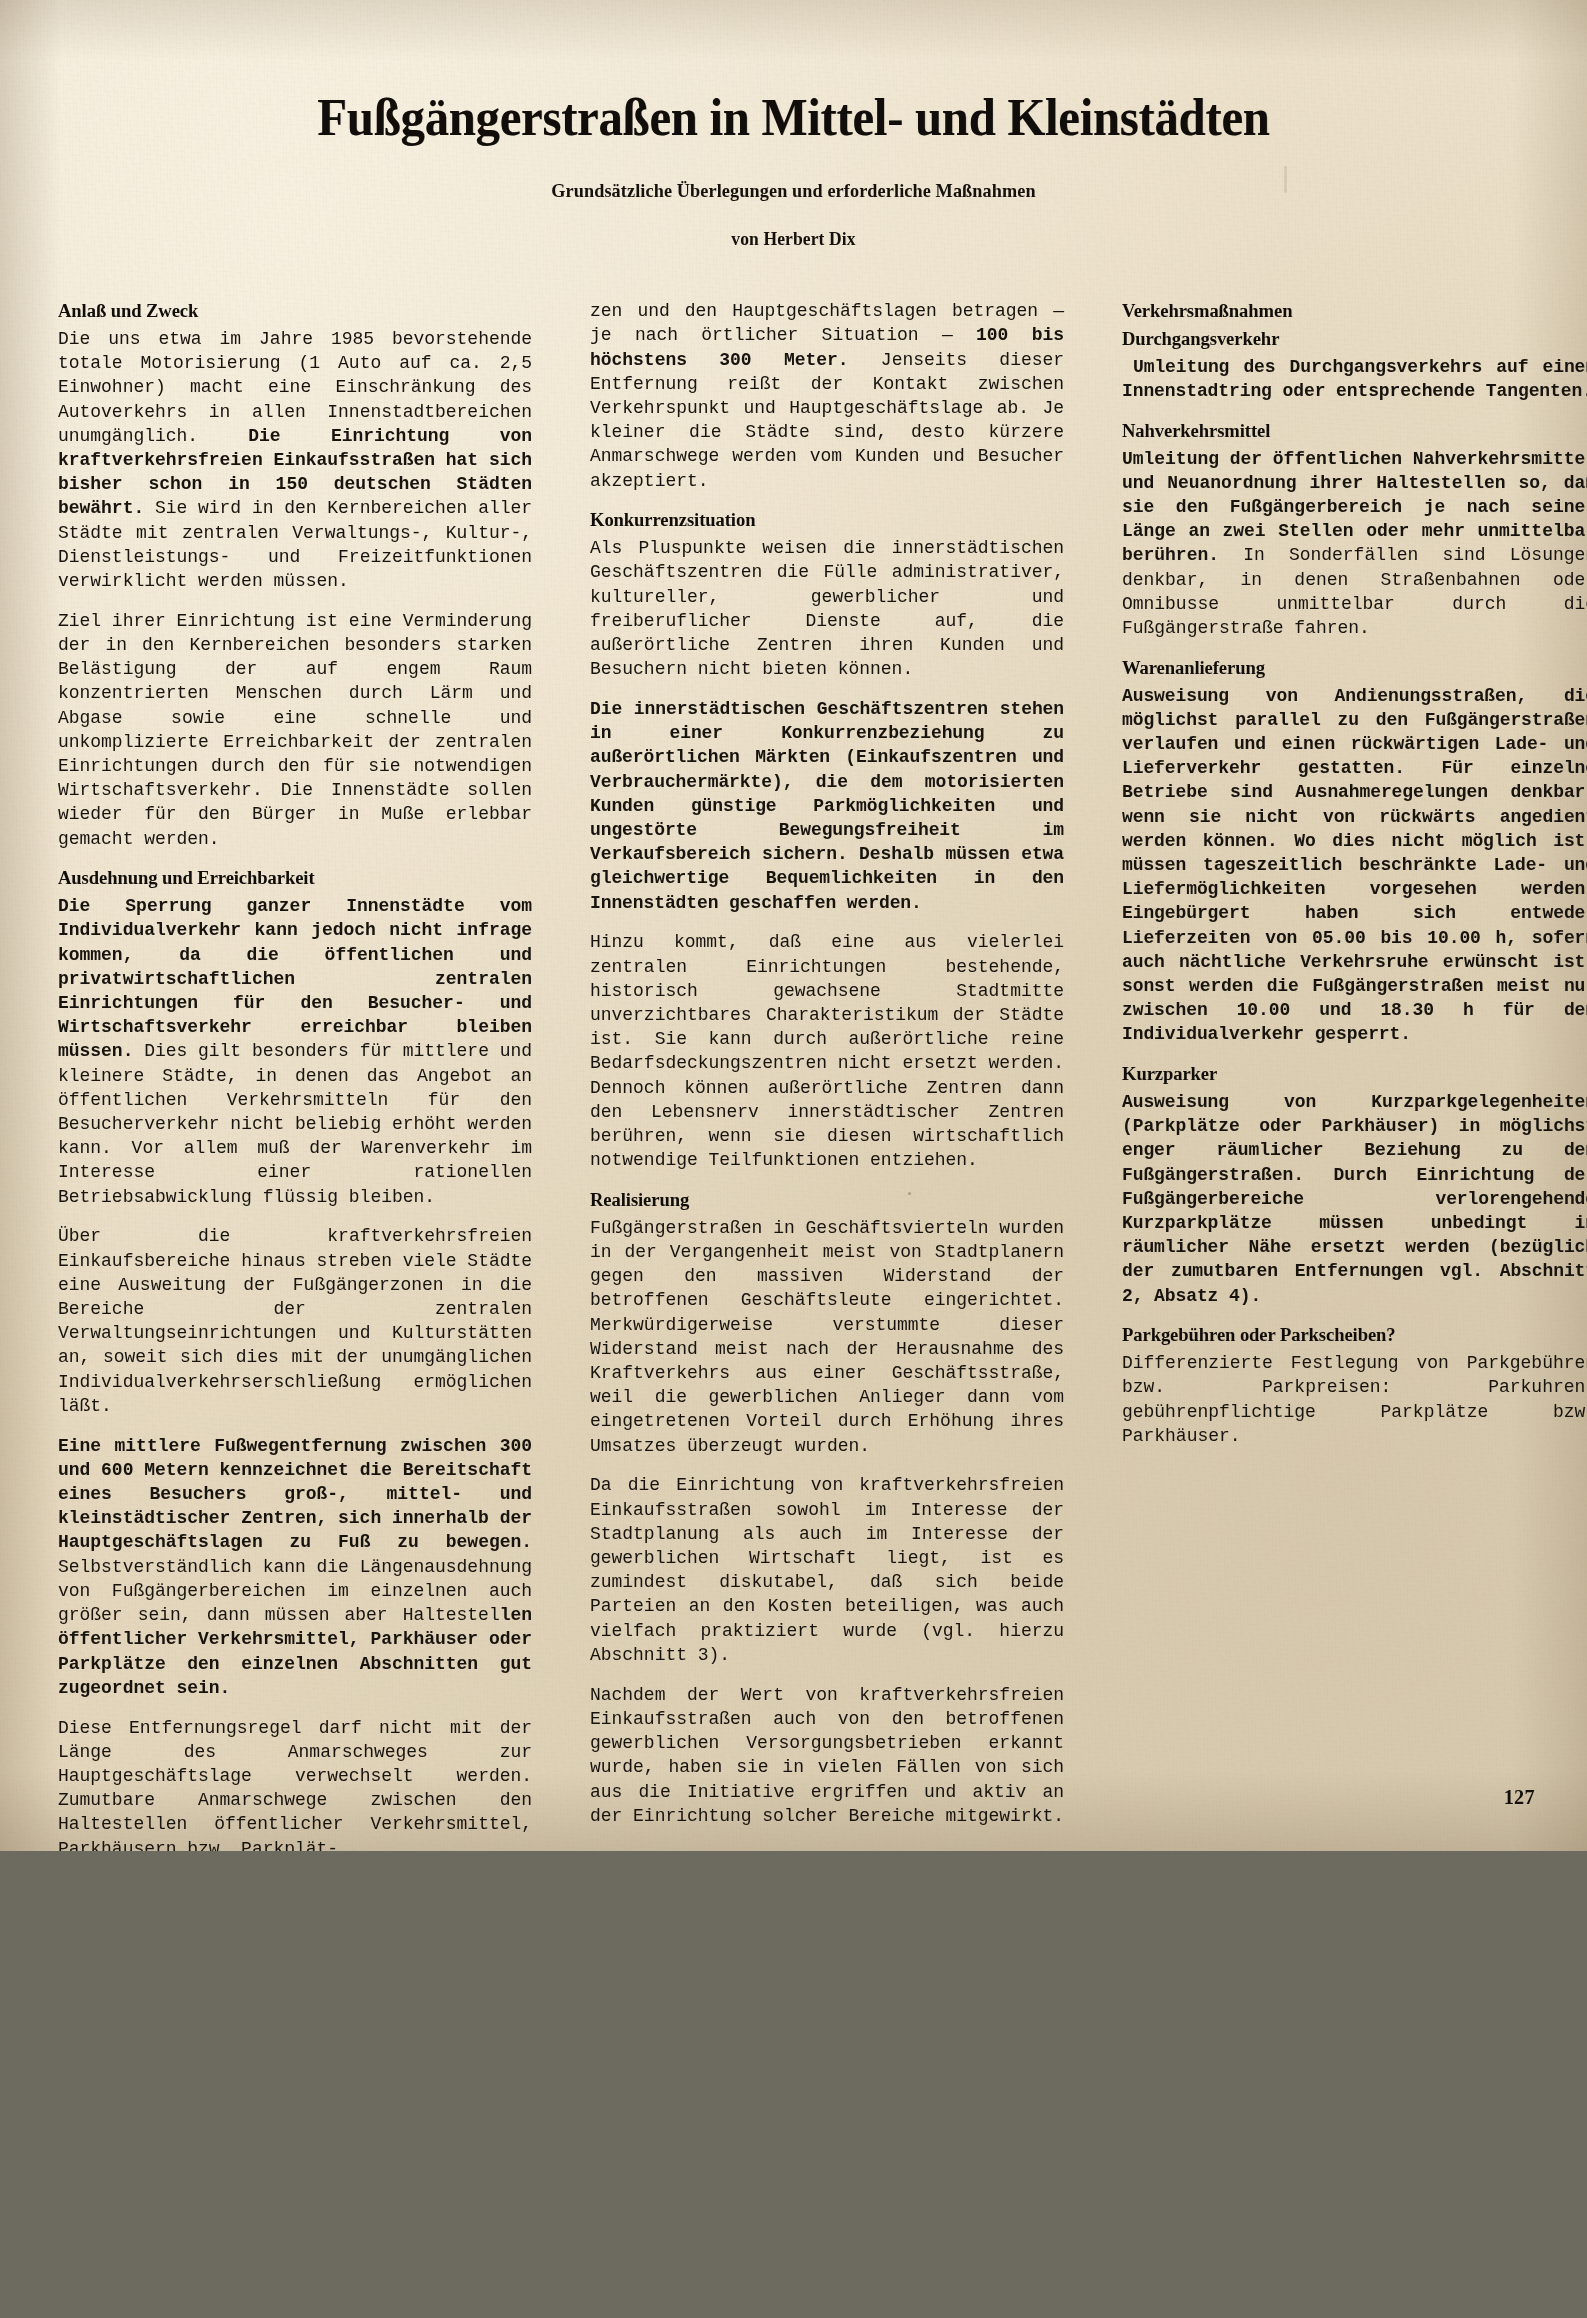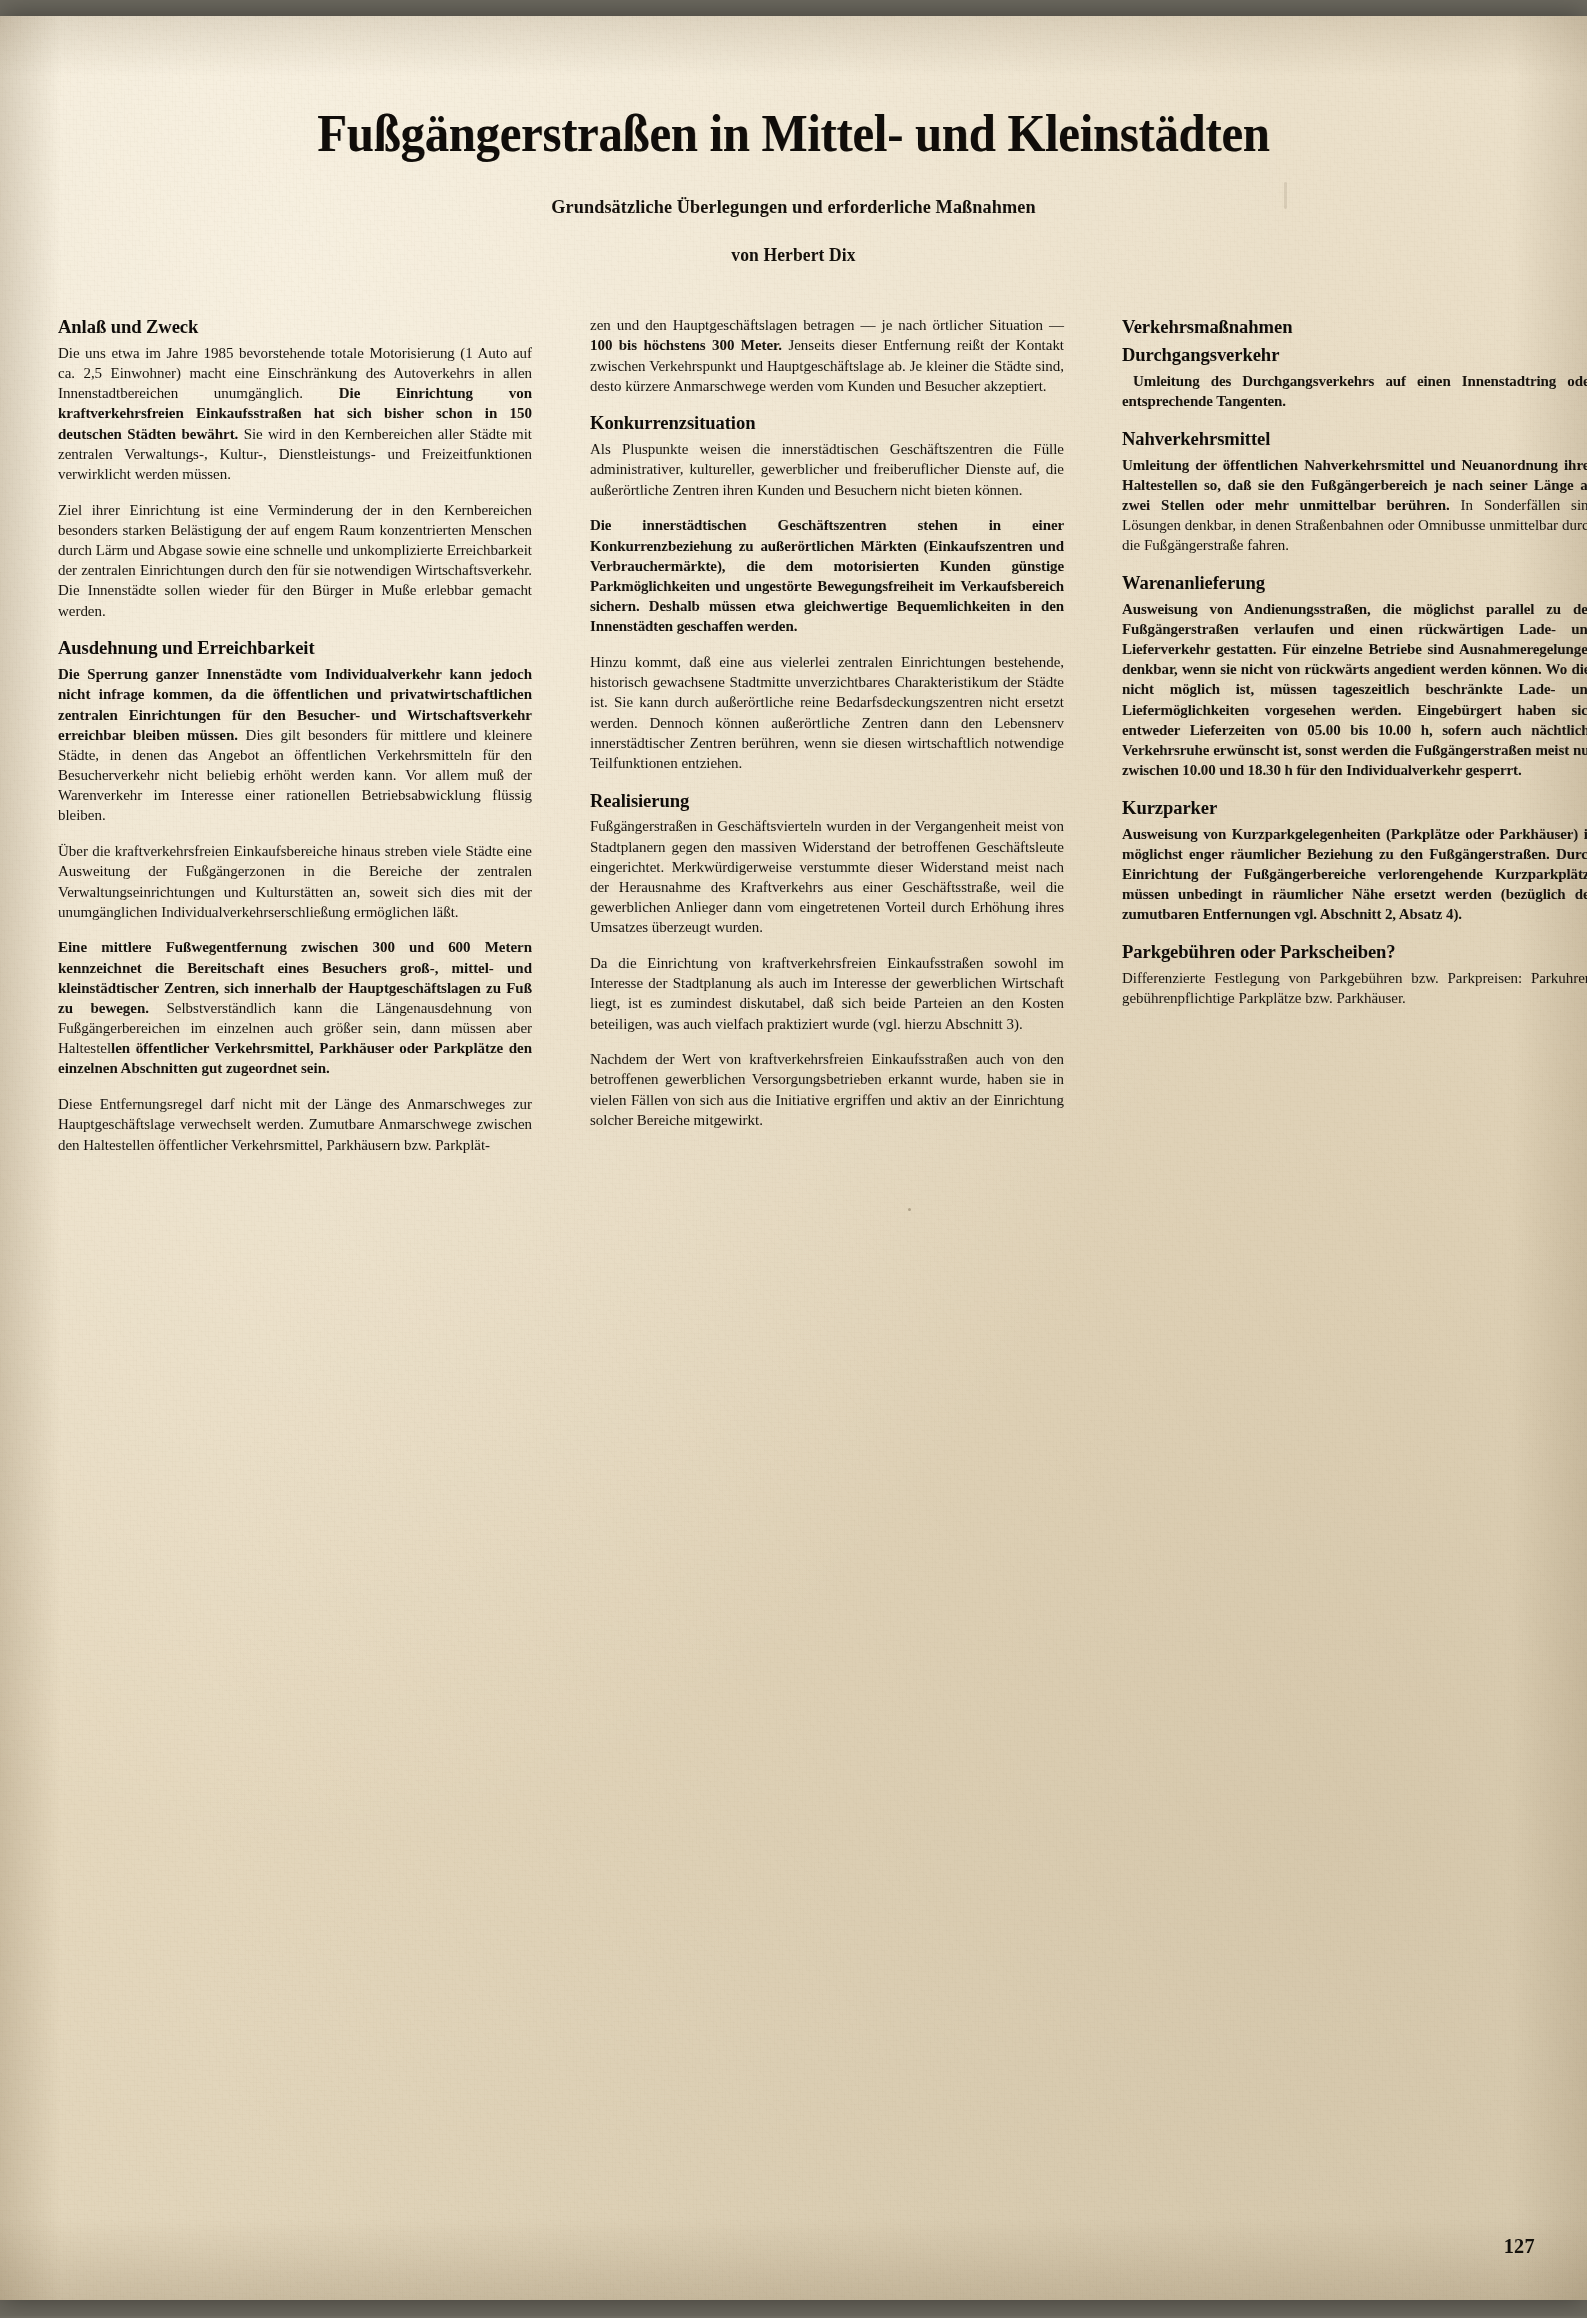--- a/index.html
+++ b/index.html
@@ -4,22 +4,22 @@
 <title>Fußgängerstraßen in Mittel- und Kleinstädten</title>
 <style>
   html, body {
     margin: 0;
     padding: 0;
     background: #6d6a60;
   }
   .page {
     position: relative;
     width: 1587px;
-    height: 2284px;
-    margin: 16px auto;
+    height: 1851px;
+    margin: 0 auto;
     background: #e9dfcb;
     background-image:
       radial-gradient(ellipse at 18% 12%, rgba(255,250,238,0.55) 0%, rgba(255,250,238,0) 55%),
       radial-gradient(ellipse at 85% 80%, rgba(190,172,140,0.30) 0%, rgba(190,172,140,0) 60%),
       linear-gradient(157deg, #efe6d3 0%, #e8dcc4 38%, #e4d7bd 62%, #dcd0b6 100%);
     overflow: hidden;
     font-family: "Liberation Serif", "DejaVu Serif", serif;
     color: #16130f;
     box-shadow: 0 0 27px rgba(0,0,0,0.45);
   }
@@ -99,27 +99,28 @@
     line-height: 1.18;
     letter-spacing: -0.1px;
     transform: scaleX(0.95);
     transform-origin: 0 50%;
     color: #100d0a;
   }
   .sp-before { margin-top: 27px; }
 
   p.para {
     margin: 0 0 15.6px 0;
-    font-size: 15px;
+    font-size: 18px;
     line-height: 1.345;
     text-align: justify;
     text-justify: inter-word;
     hyphens: manual;
     color: #17130e;
     letter-spacing: -0.03px;
+    font-family: Liberation Mono, monospace;
   }
   p.para.bold {
     font-weight: bold;
     letter-spacing: -0.1px;
   }
   p.para.indent { text-indent: 11px; }
   p.para b { font-weight: bold; }
   p.para.last { margin-bottom: 0; }
 
   .folio {

